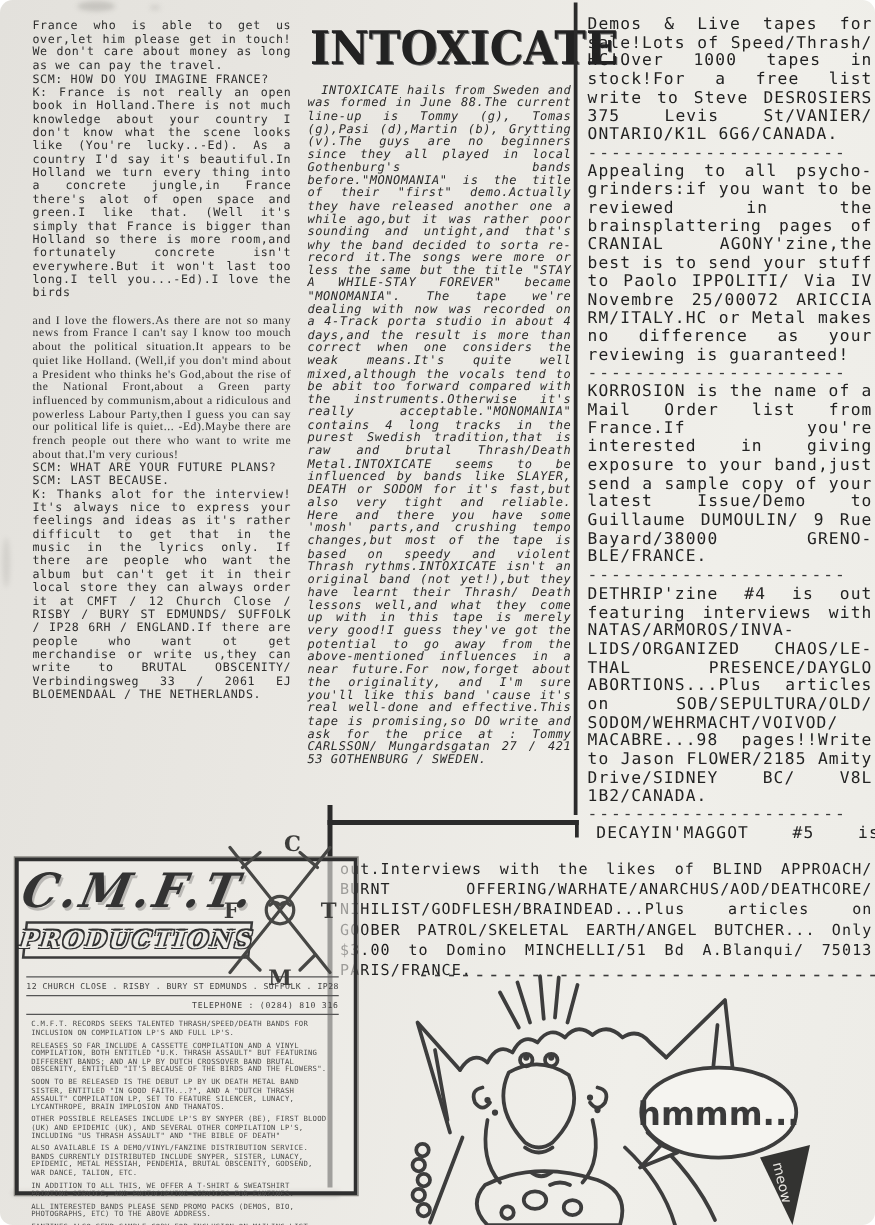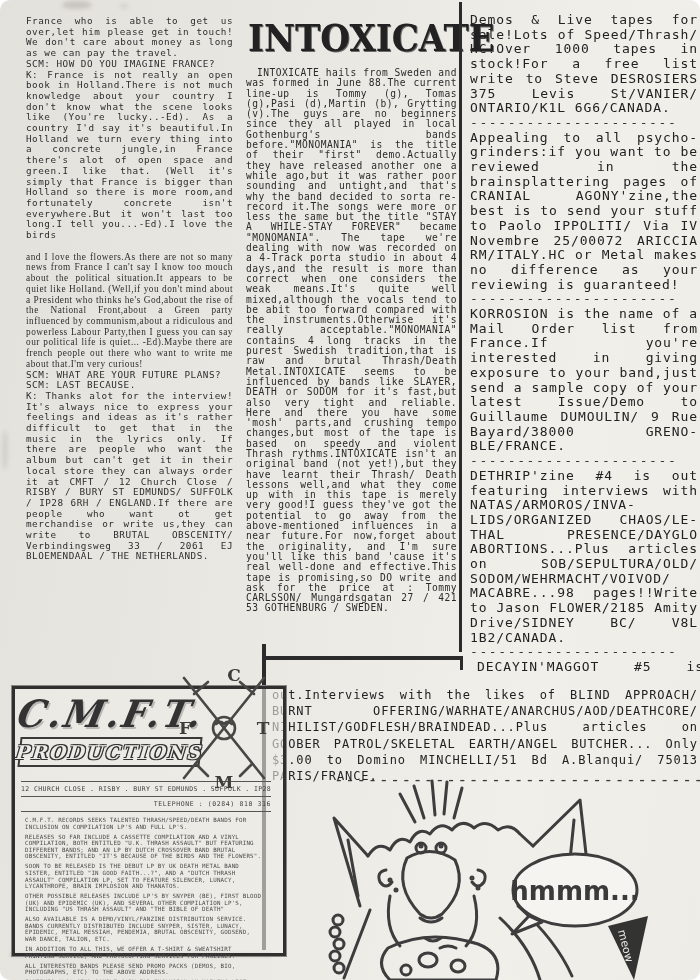--- a/index.html
+++ b/index.html
@@ -25,21 +25,21 @@
   .headline-wrap{position:absolute; left:238px; top:16px; display:flex; align-items:flex-end;}
   .headline-bar{width:6px; background:#232323; margin-right:4px;}
   .headline{font-family:"DejaVu Serif", serif; font-weight:900; font-size:37px;
     line-height:44px; margin:0; color:#222; letter-spacing:0px;
     transform:scaleX(.92); transform-origin:left; text-shadow:1px 1px 0 #6b6b6b;}
 
   
   .col-mid{position:absolute; left:246px; top:68px; width:211px;
     font-size:9.6px; letter-spacing:.45px; line-height:10.3px; text-align:justify;
     overflow-wrap:anywhere; color:#2a2a2a;}
-  .col-mid p{margin:0; text-indent:11px;}
+  .col-mid p{margin:0; text-indent:11px;font-style:italic;}
 
   
   .vrule{position:absolute; left:459px; top:2px; width:3px; height:650px; background:#2b2b2b;}
   .rule-h{position:absolute; left:262px; top:656px; width:201px; height:4px; background:#2b2b2b;}
   .rule-h:after{content:""; position:absolute; right:0; top:0; width:3px; height:14px; background:#2b2b2b;}
   .rule-v{position:absolute; left:262px; top:644px; width:4px; height:306px; background:#2b2b2b;}
 
   
   .col-right{position:absolute; left:470px; top:13px; width:228px;
     font-size:13px; letter-spacing:.9px; line-height:14.7px; text-align:justify;

